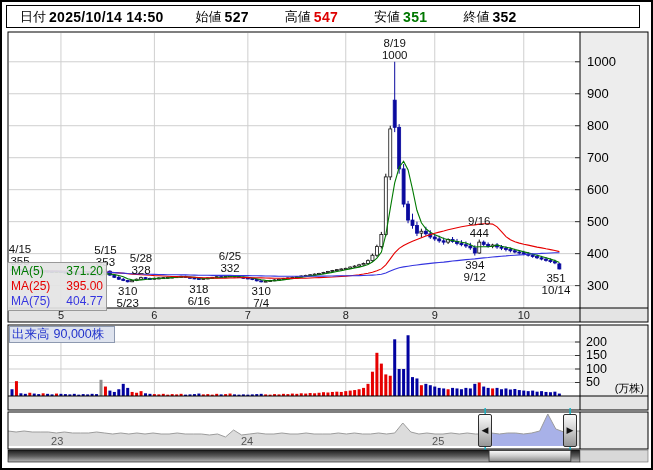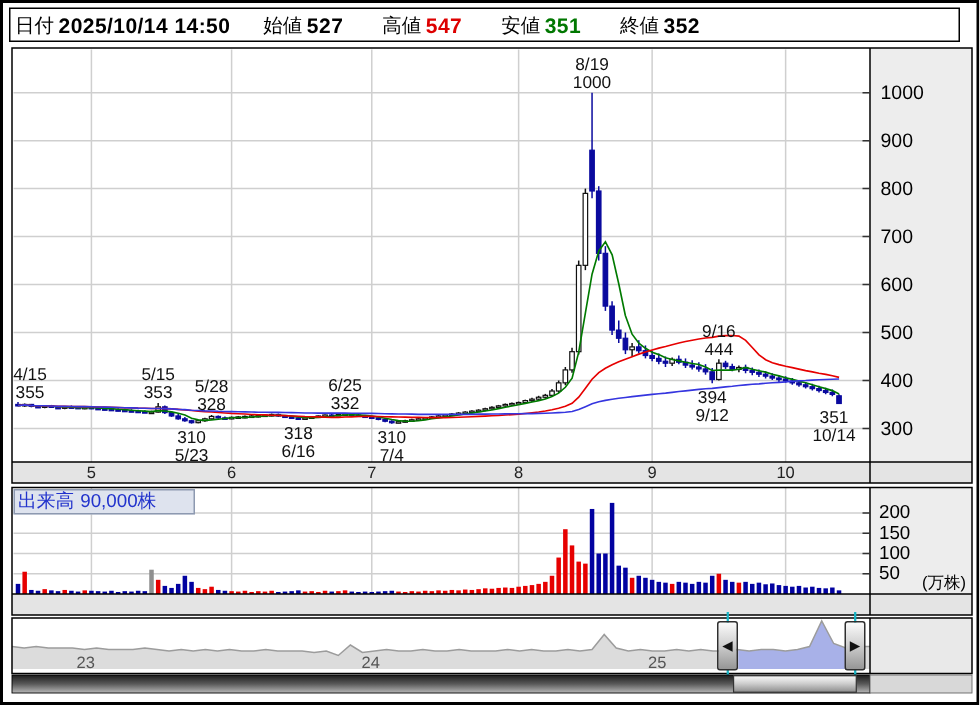--- a/index.html
+++ b/index.html
@@ -1,28 +1,28 @@
 <!DOCTYPE html>
 <html><head>
 <meta charset="utf-8">
 <style>
   html,body{margin:0;padding:0;background:#fff;}
   .stage{position:relative;width:653px;height:470px;background:#fff;overflow:hidden;
          font-family:"Liberation Sans","DejaVu Sans",sans-serif;}
   svg{position:absolute;left:0;top:0;}
   .hdr{position:absolute;left:6px;top:5px;width:634px;height:23px;border:1px solid #000;
        box-sizing:border-box;display:flex;align-items:center;font-size:13px;color:#000;background:#fff;z-index:3;padding-left:3px;}
-  .hdr .lbl{margin-right:3px;}
+  .hdr .lbl{margin-right:3px;margin-left:10px;}
   .hdr .val{font-weight:bold;font-size:14px;margin-right:26px;letter-spacing:.3px;}
   .hdr .val.date{margin-right:22px;}
   .maleg{position:absolute;left:7px;top:262px;width:100px;z-index:3;background:rgba(228,228,228,.92);
          border:1px solid #999;font-size:12px;line-height:15px;padding:1px 3px;box-sizing:border-box;}
   .marow{display:flex;justify-content:space-between;}
   .volbox{position:absolute;left:9px;top:326px;z-index:3;background:#dee3ee;border:1px solid #8d99b0;
-          font-size:12.5px;line-height:14px;padding:0 21px 1px 2px;white-space:nowrap;}
+          font-size:12.5px;line-height:14px;padding:0 6px 1px 2px;white-space:nowrap;}
   .volbox span{margin-right:4px;}
   .navbtn{position:absolute;top:414px;width:14px;height:33px;z-index:4;padding:0;margin:0;
           background:linear-gradient(to bottom,#fbfbfb,#d2d2d2 45%,#969696);
           border:1px solid #2f2f2f;border-radius:2px;display:flex;align-items:center;justify-content:center;
           font-size:9px;line-height:1;color:#111;cursor:pointer;}
   #navL{left:478px;} #navR{left:563px;}
 </style>
 </head>
 <body>
 
@@ -555,20 +555,34 @@
     <span class="lbl">始値</span>
     <span class="val">527</span>
     <span class="lbl">高値</span>
     <span class="val" id="hiv" style="color: rgb(221, 0, 0);">547</span>
     <span class="lbl">安値</span>
     <span class="val" id="lov" style="color: rgb(0, 119, 0);">351</span>
     <span class="lbl">終値</span>
     <span class="val">352</span>
   </div>
 
+  <div class="maleg">
+    <div class="marow" style="color: rgb(0, 122, 0);">
+      <span>MA(5)</span>
+      <span>371.20</span>
+    </div>
+    <div class="marow" style="color: rgb(230, 0, 0);">
+      <span>MA(25)</span>
+      <span>395.00</span>
+    </div>
+    <div class="marow" style="color: rgb(53, 53, 223);">
+      <span>MA(75)</span>
+      <span>404.77</span>
+    </div>
+  </div>
 
   <div class="volbox" style="color: rgb(34, 51, 204);">
     <span>出来高</span><span>90,000株</span>
   </div>
 
   <button class="navbtn" id="navL">
     <span>◀</span>
   </button>
   <button class="navbtn" id="navR">
     <span>▶</span>

